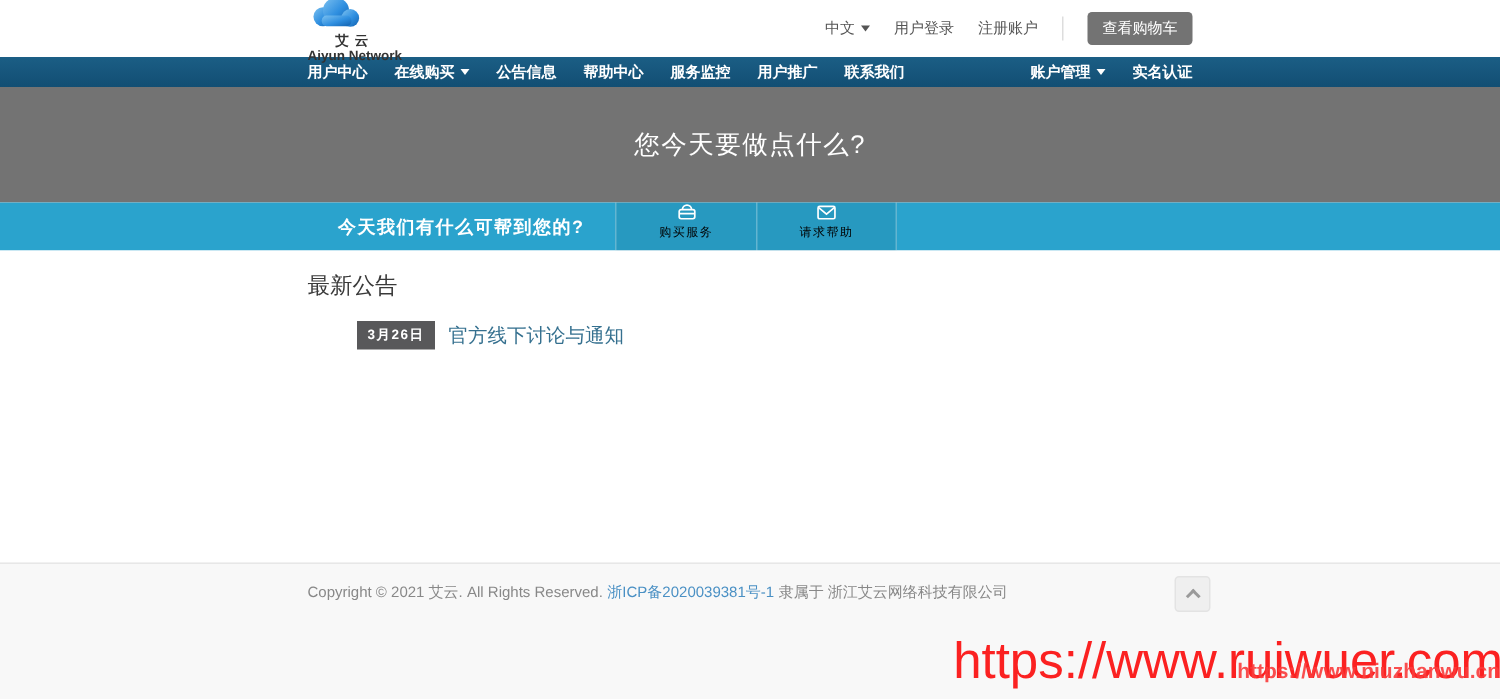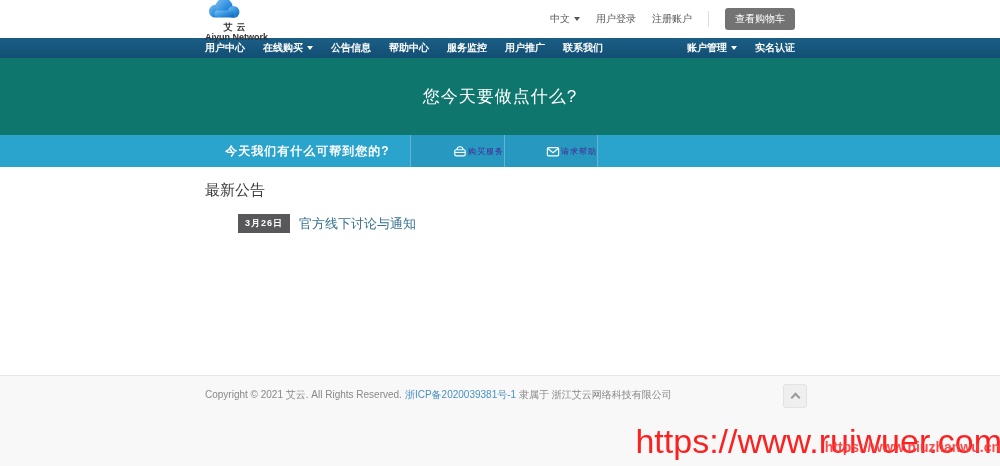--- a/index.html
+++ b/index.html
@@ -35,34 +35,34 @@
   .main-navbar .container { display:flex; align-items:center; justify-content:space-between; height:100%; }
   .nav-group { display:flex; align-items:center; height:100%; }
   .nav-item {
     color:#fff; font-size:10px; font-weight:bold; padding:0 9px; height:100%;
     display:flex; align-items:center; cursor:pointer; text-decoration:none; white-space:nowrap;
   }
   .nav-group.left .nav-item:first-child { padding-left:0; }
   .nav-group.right .nav-item:last-child { padding-right:0; }
 
   
-  .hero { height:77px; background:#0f766e; display:flex; align-items:center; justify-content:center; }
+  .hero { height:77px; background:#737373; display:flex; align-items:center; justify-content:center; }
   .hero-title { color:#fff; font-size:17px; font-weight:normal; letter-spacing:1px; }
 
   
   .action-bar { height:32px; background:#2aa3cd; display:flex; }
   .action-bar-inner { width:590px; margin:0 auto; display:flex; height:100%; }
   .action-prompt {
     width:205px; display:flex; align-items:center; justify-content:center;
     color:#fff; font-size:12px; font-weight:bold; letter-spacing:1px; white-space:nowrap;
   }
   .action-buttons { display:flex; height:100%; background:rgba(0,0,0,0.06); }
   .action-btn {
-    width:94px; display:flex; align-items:center; justify-content:flex-end;
-    gap:1px; color:#4c1d95; cursor:pointer; text-decoration:none;
+    width:94px; display:flex; flex-direction:column; align-items:center; justify-content:flex-start;
+    gap:1px; color:#000000; cursor:pointer; text-decoration:none;
     border-left:1px solid rgba(255,255,255,0.28);
   }
   .action-btn:last-child { border-right:1px solid rgba(255,255,255,0.28); }
   .action-btn-label { font-size:8px; letter-spacing:1px; }
   .action-spacer { flex:1; }
 
   
   .content { min-height:208px; background:#fff; padding-top:14px; }
   .section-title { font-size:15px; color:#3a3a3a; font-weight:normal; }
   .announcement-row { margin-top:14px; display:flex; align-items:center; gap:9px;padding-left:33px; }

